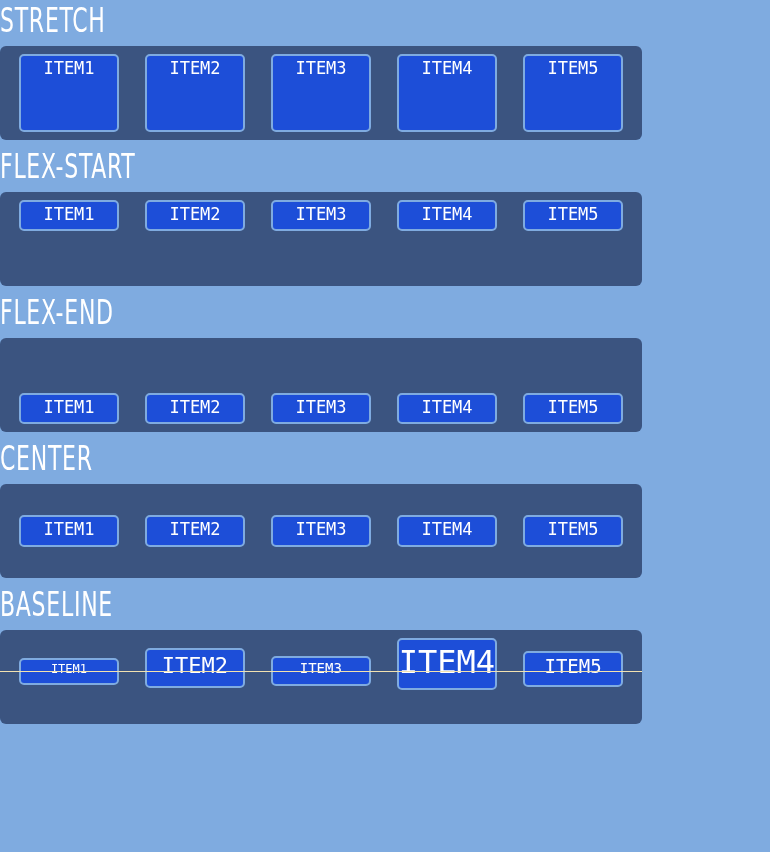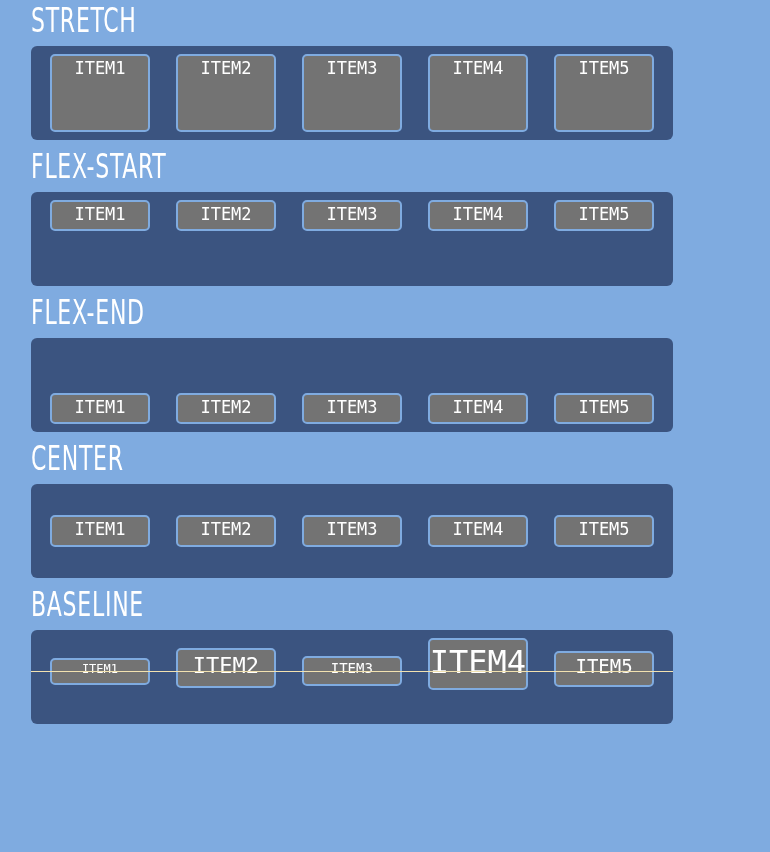--- a/index.html
+++ b/index.html
@@ -13,21 +13,20 @@
     background: #7fabe0;
     font-family: "DejaVu Sans Mono", monospace;
     overflow: hidden;
   }
 
   #page {
     position: relative;
     width: 642px;
     height: 852px;
     box-sizing: border-box;
-    margin-left: 31px;
   }
 
   .section {
     margin-bottom: 6px;
   }
 
   .section-title {
     color: #ffffff;
     font-family: "DejaVu Sans Condensed", "Liberation Sans Narrow", "Liberation Sans", sans-serif;
     font-size: 34px;
@@ -54,21 +53,21 @@
 
   .flex-container.c-stretch   { align-items: stretch; }
   .flex-container.c-flexstart { align-items: flex-start; }
   .flex-container.c-flexend   { align-items: flex-end; }
   .flex-container.c-center    { align-items: center; }
   .flex-container.c-baseline  { align-items: baseline; }
 
   .item {
     flex: 1 1 0;
     margin: 8px 13px;
-    background: #737373;
+    background: #1d4ed8;
     border: 2px solid #7fabe0;
     border-radius: 5px;
     color: #ffffff;
     font-family: "DejaVu Sans Mono", monospace;
     font-size: 17px;
     text-align: center;
     box-sizing: border-box;
     padding: 2px 0 4px 0;
     white-space: nowrap;
     line-height: 1.25;

